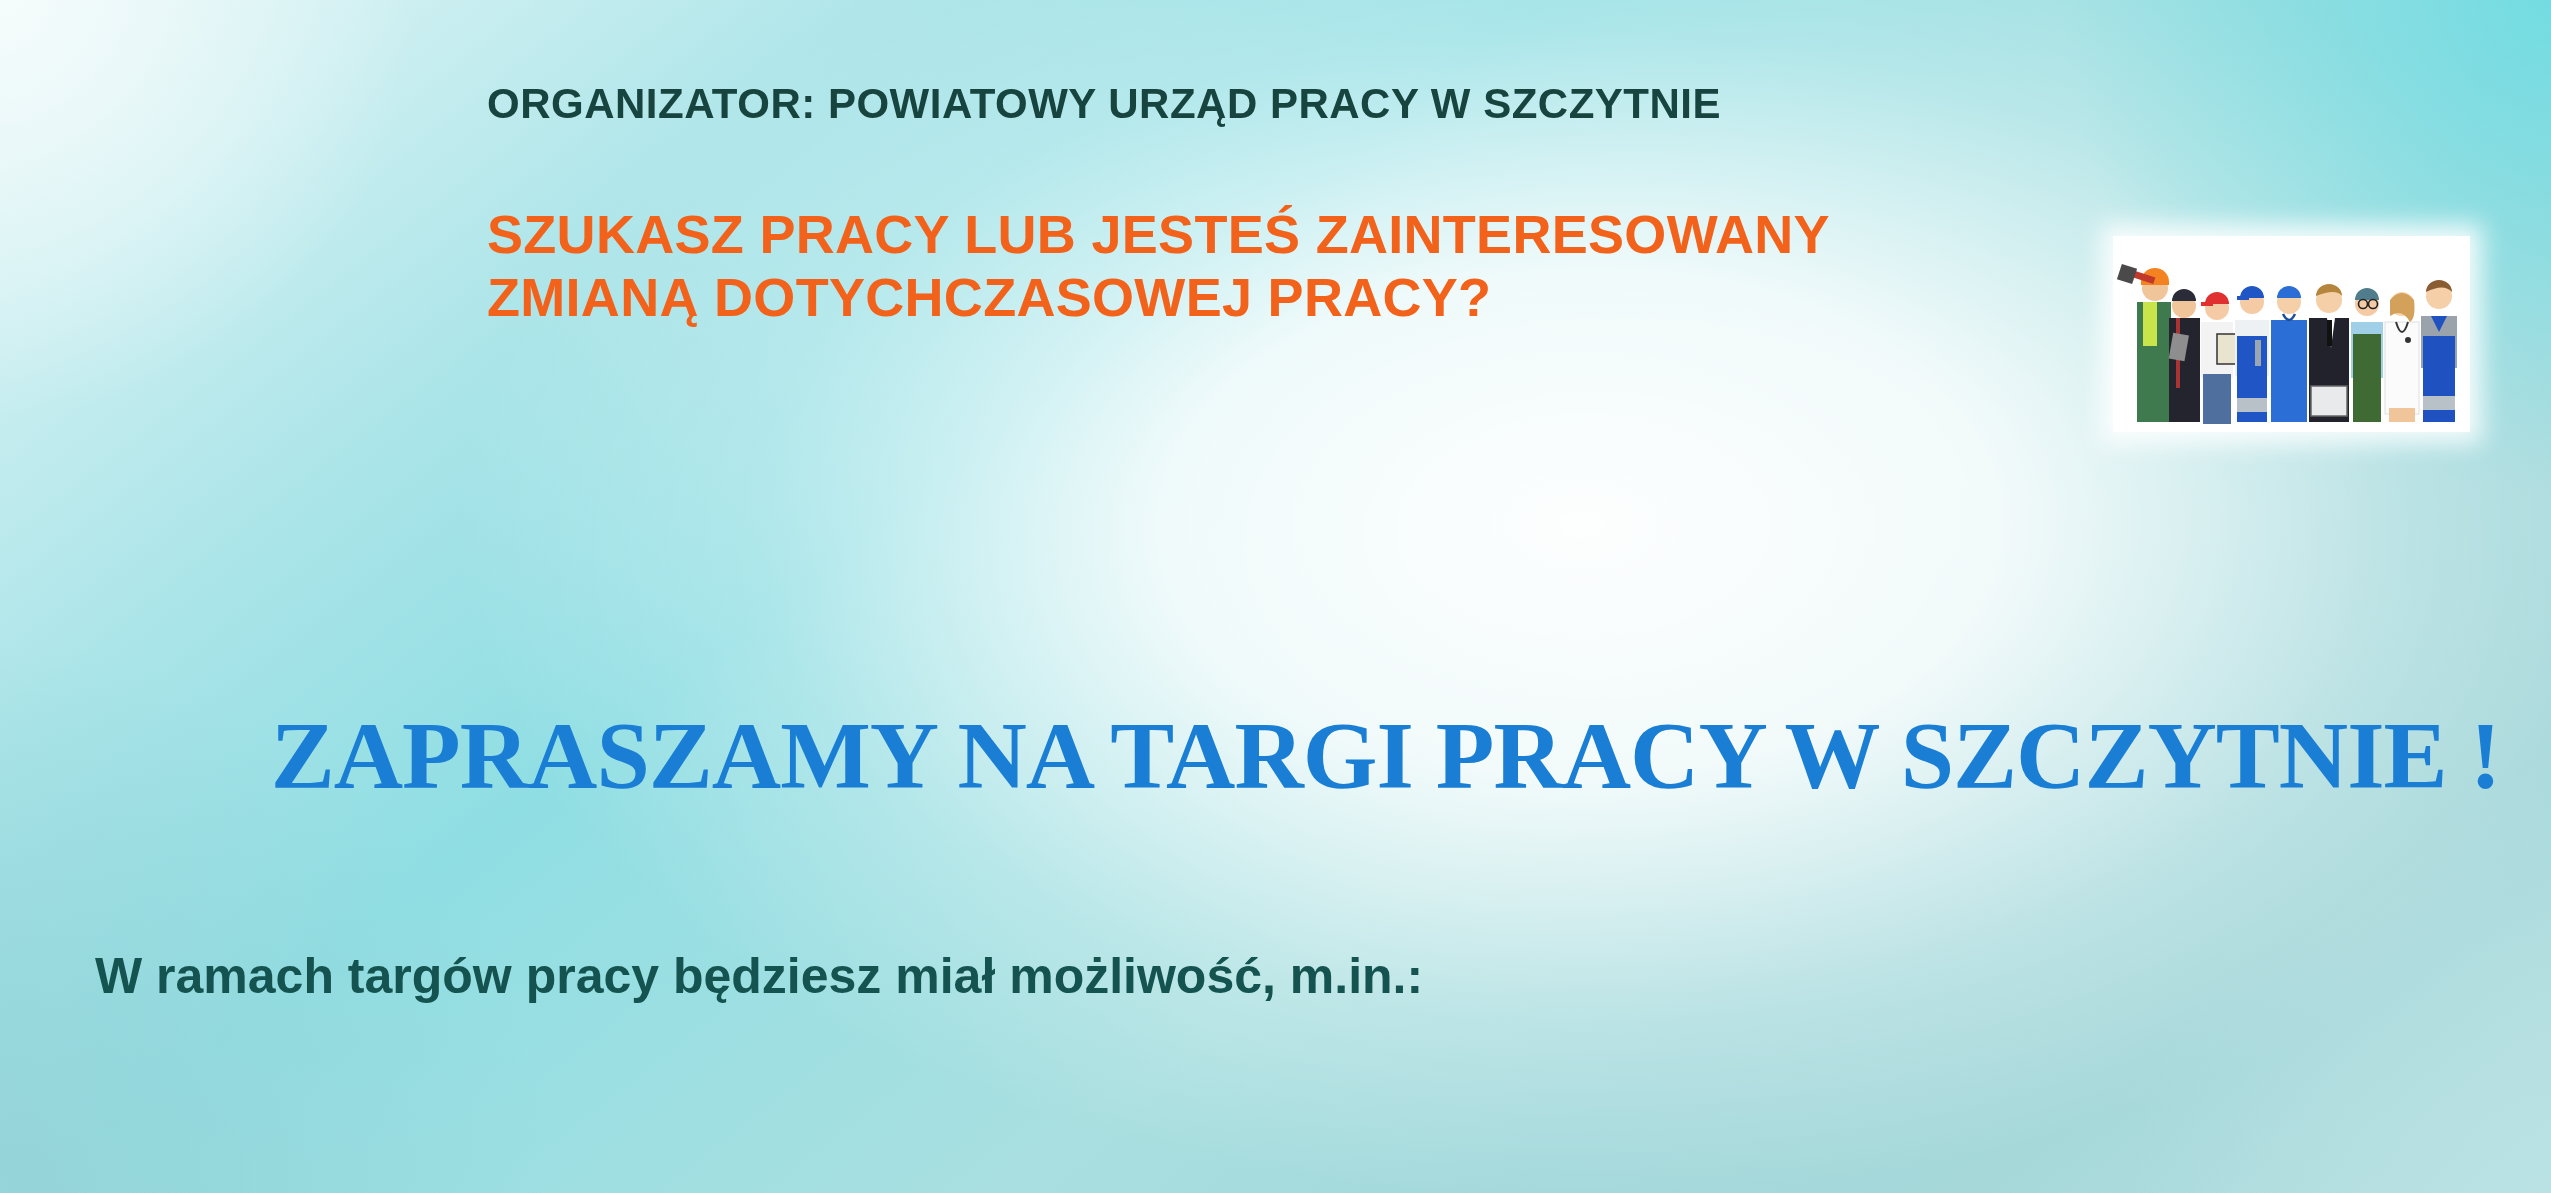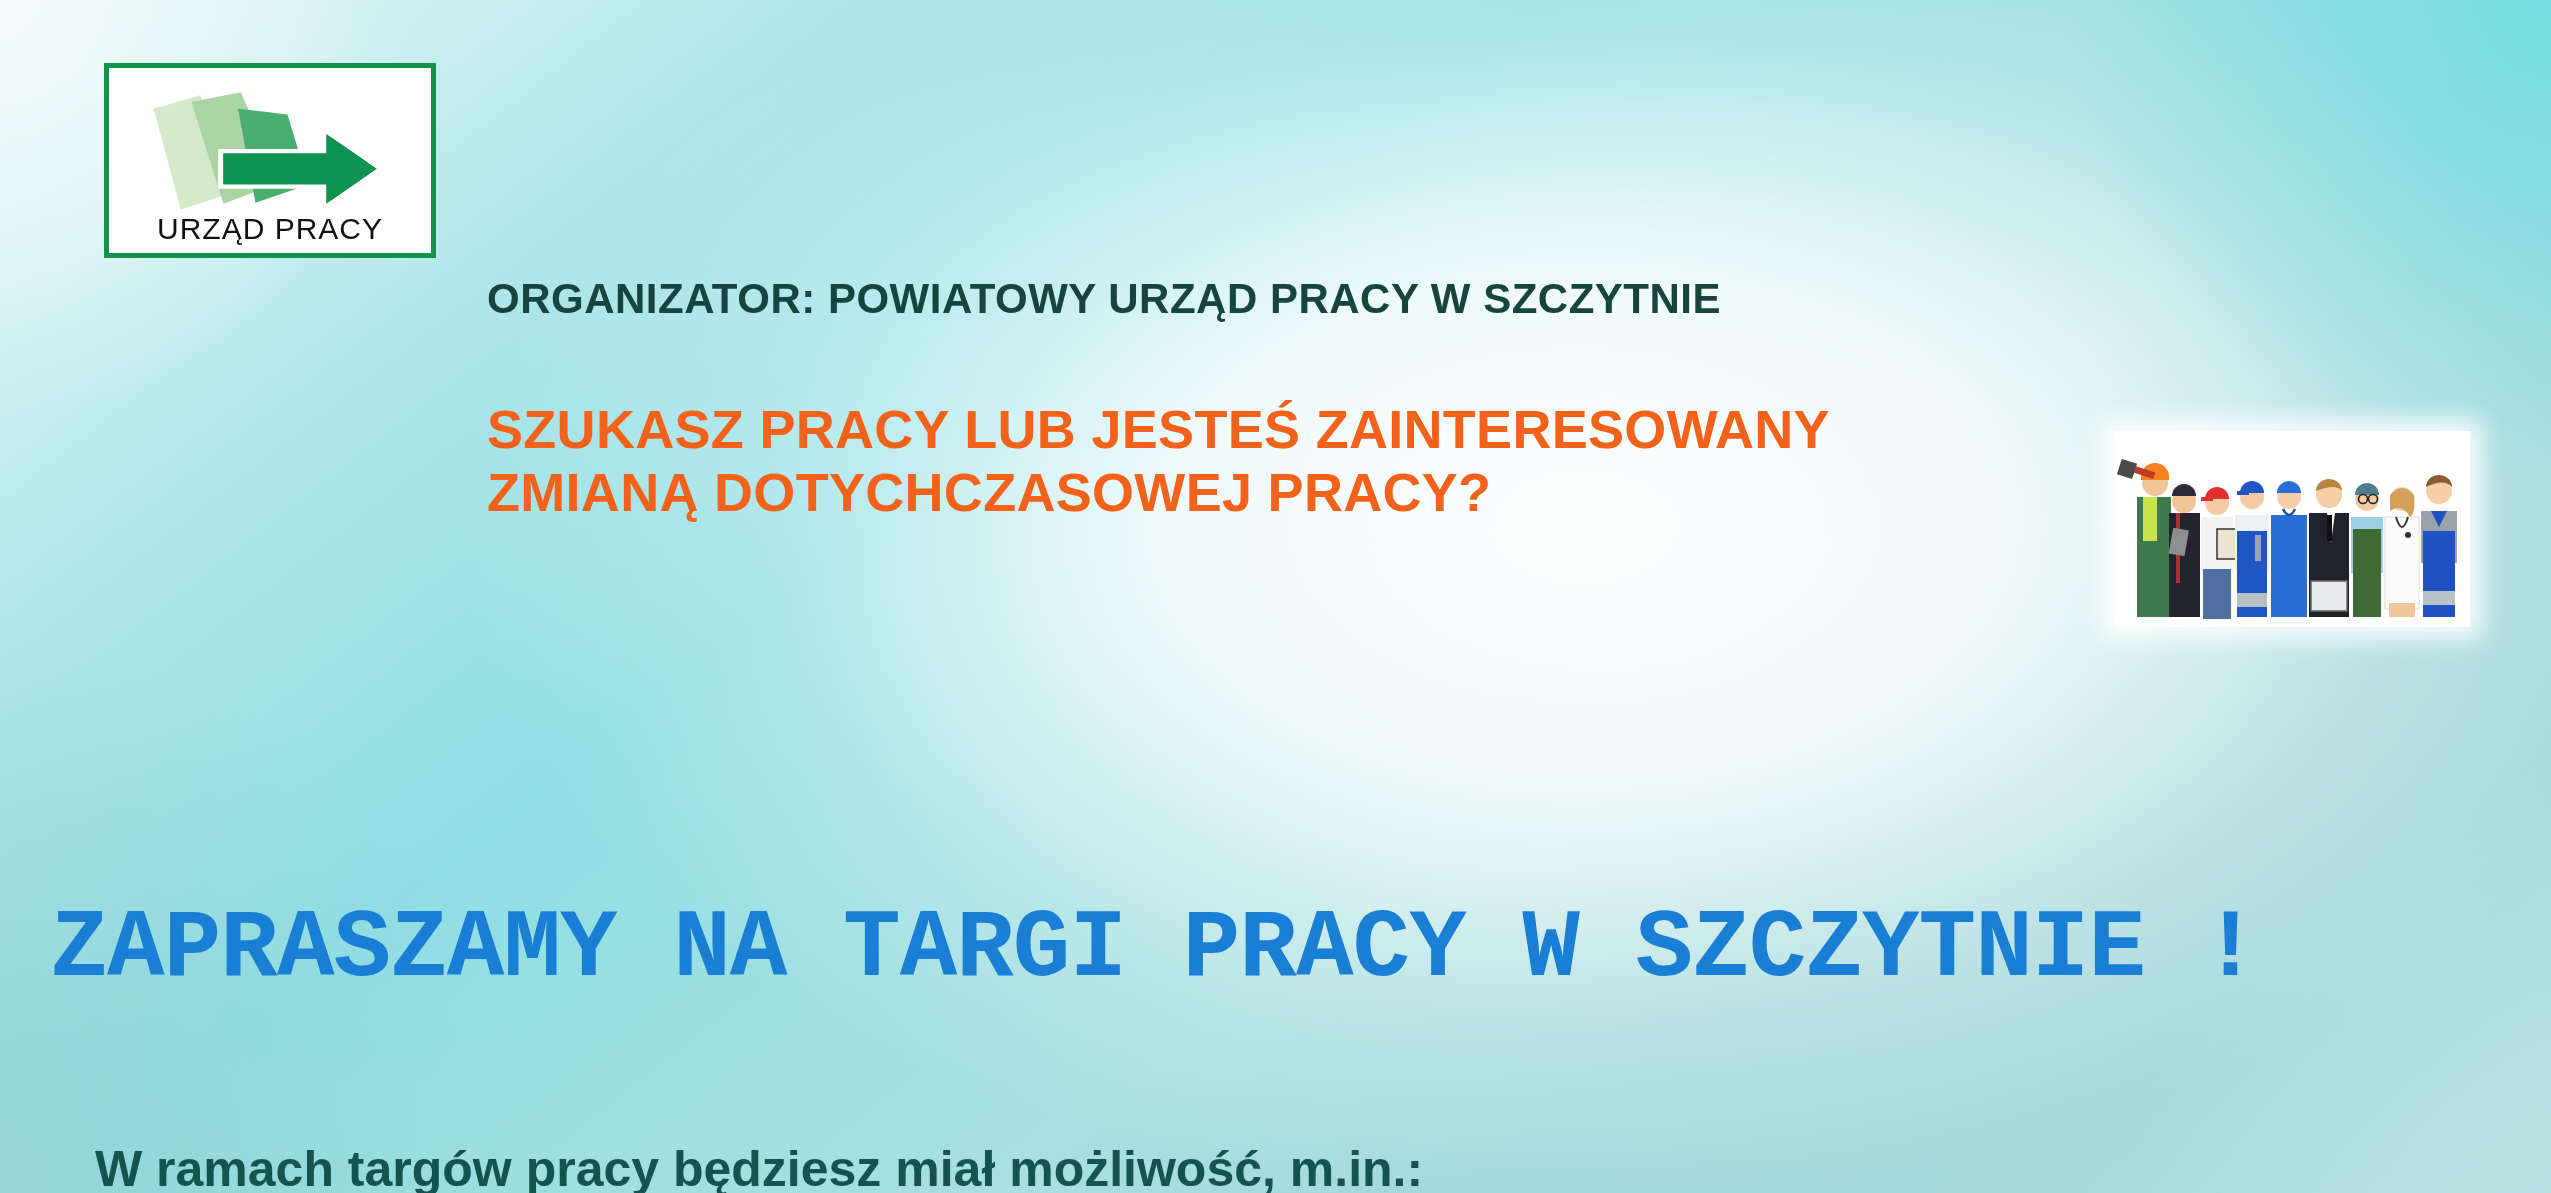--- a/index.html
+++ b/index.html
@@ -105,27 +105,27 @@
   }
   .photo svg { display: block; width: 100%; height: 100%; }
 
   
   .main-title {
     position: absolute;
     left: 50%;
     transform: translateX(-50%);
     top: 330px;
     width: 2450px;
-    text-align: left;
+    text-align: right;
     font-size: 96px;
     font-weight: bold;
     color: #1a7fd4;
     letter-spacing: -1px;
     white-space: nowrap;
-    font-family: Liberation Mono, monospace;
+    font-family: Liberation Serif, serif;
   }
 
   
   .left-col {
     position: absolute;
     left: 95px;
     top: 466px;
     width: 1480px;
     color: #156b62;
   }
@@ -134,35 +134,20 @@
     font-weight: bold;
     margin: 0 0 16px 0;
     color: #14534f;
   }
 </style>
 </head>
 <body>
 
 <div id="poster">
 
-  <div class="logo-box">
-    <svg class="logo-art" viewBox="0 0 332 195" preserveAspectRatio="none">
-
-      <g>
-        <polygon points="46,42 94,28 128,128 74,146" fill="#d5e9ca"></polygon>
-        <polygon points="85,35 136,25 176,118 118,140" fill="#a9d5a3"></polygon>
-        <polygon points="133,42 184,48 206,120 151,139" fill="#49ae6f"></polygon>
-      </g>
-
-      <polygon points="118,88 224,88 224,68 276,104 224,140 224,120 118,120" fill="#0f9350"></polygon>
-      <polygon points="115,86 226,86 226,64 280,104 226,144 226,122 115,122" fill="none" stroke="#ffffff" stroke-width="5"></polygon>
-      <polygon points="118,88 224,88 224,68 276,104 224,140 224,120 118,120" fill="#0f9350"></polygon>
-    </svg>
-    <div class="logo-text">URZĄD PRACY</div>
-  </div>
 
   <div class="organizer">ORGANIZATOR: POWIATOWY URZĄD PRACY W SZCZYTNIE</div>
 
   <div class="headline">
     <div>SZUKASZ PRACY LUB JESTEŚ ZAINTERESOWANY</div>
     <div>ZMIANĄ DOTYCHCZASOWEJ PRACY?</div>
   </div>
 
   <div class="photo">
     <svg viewBox="0 0 357 196" preserveAspectRatio="none">

